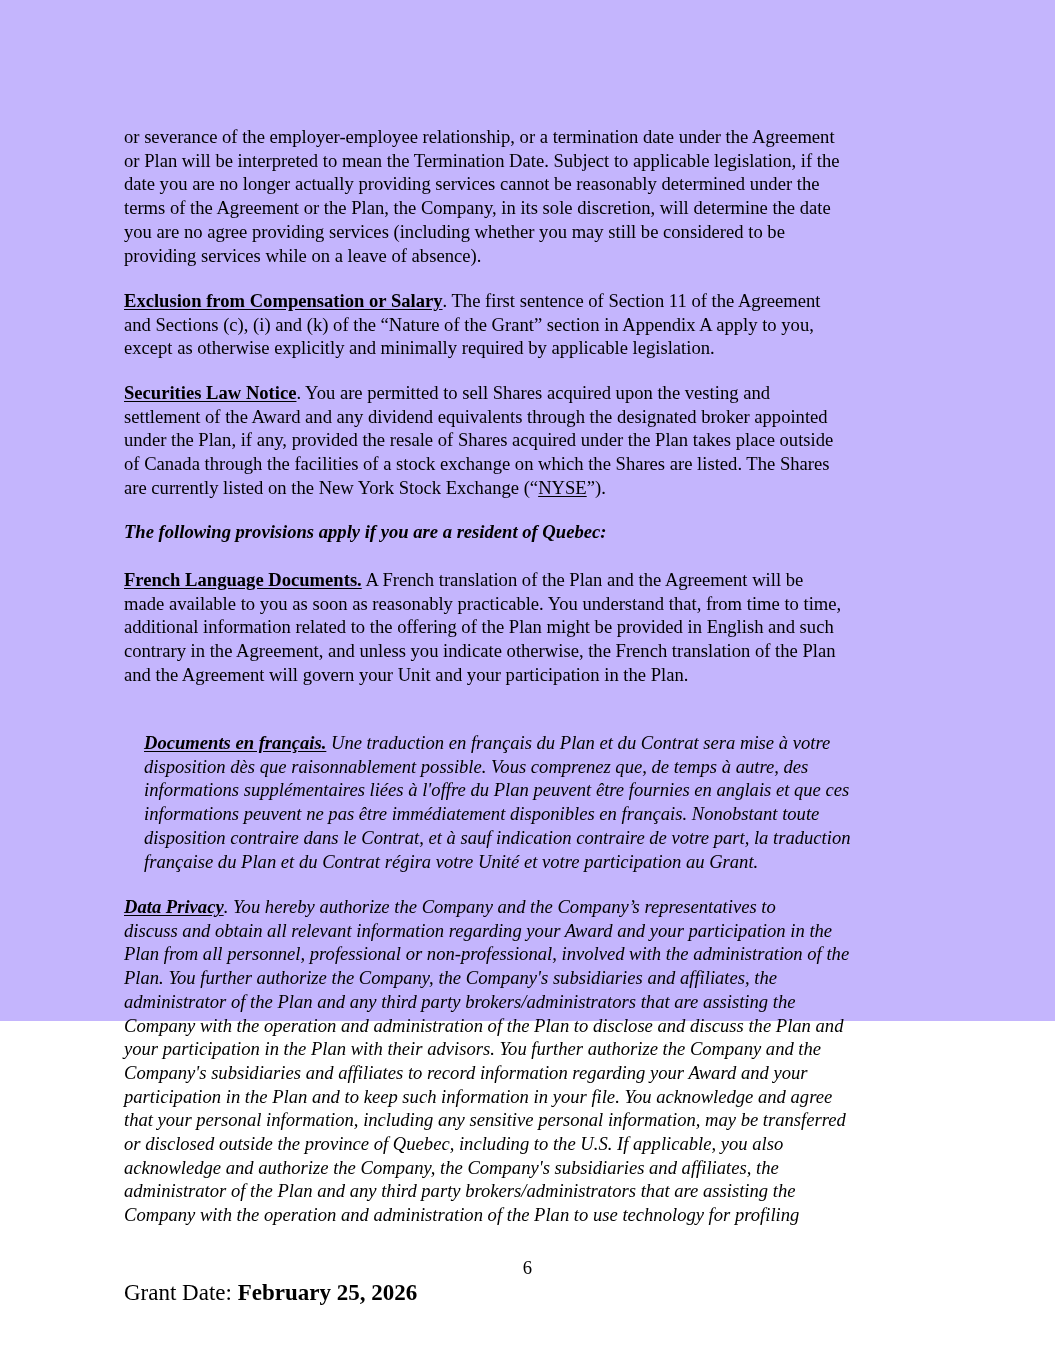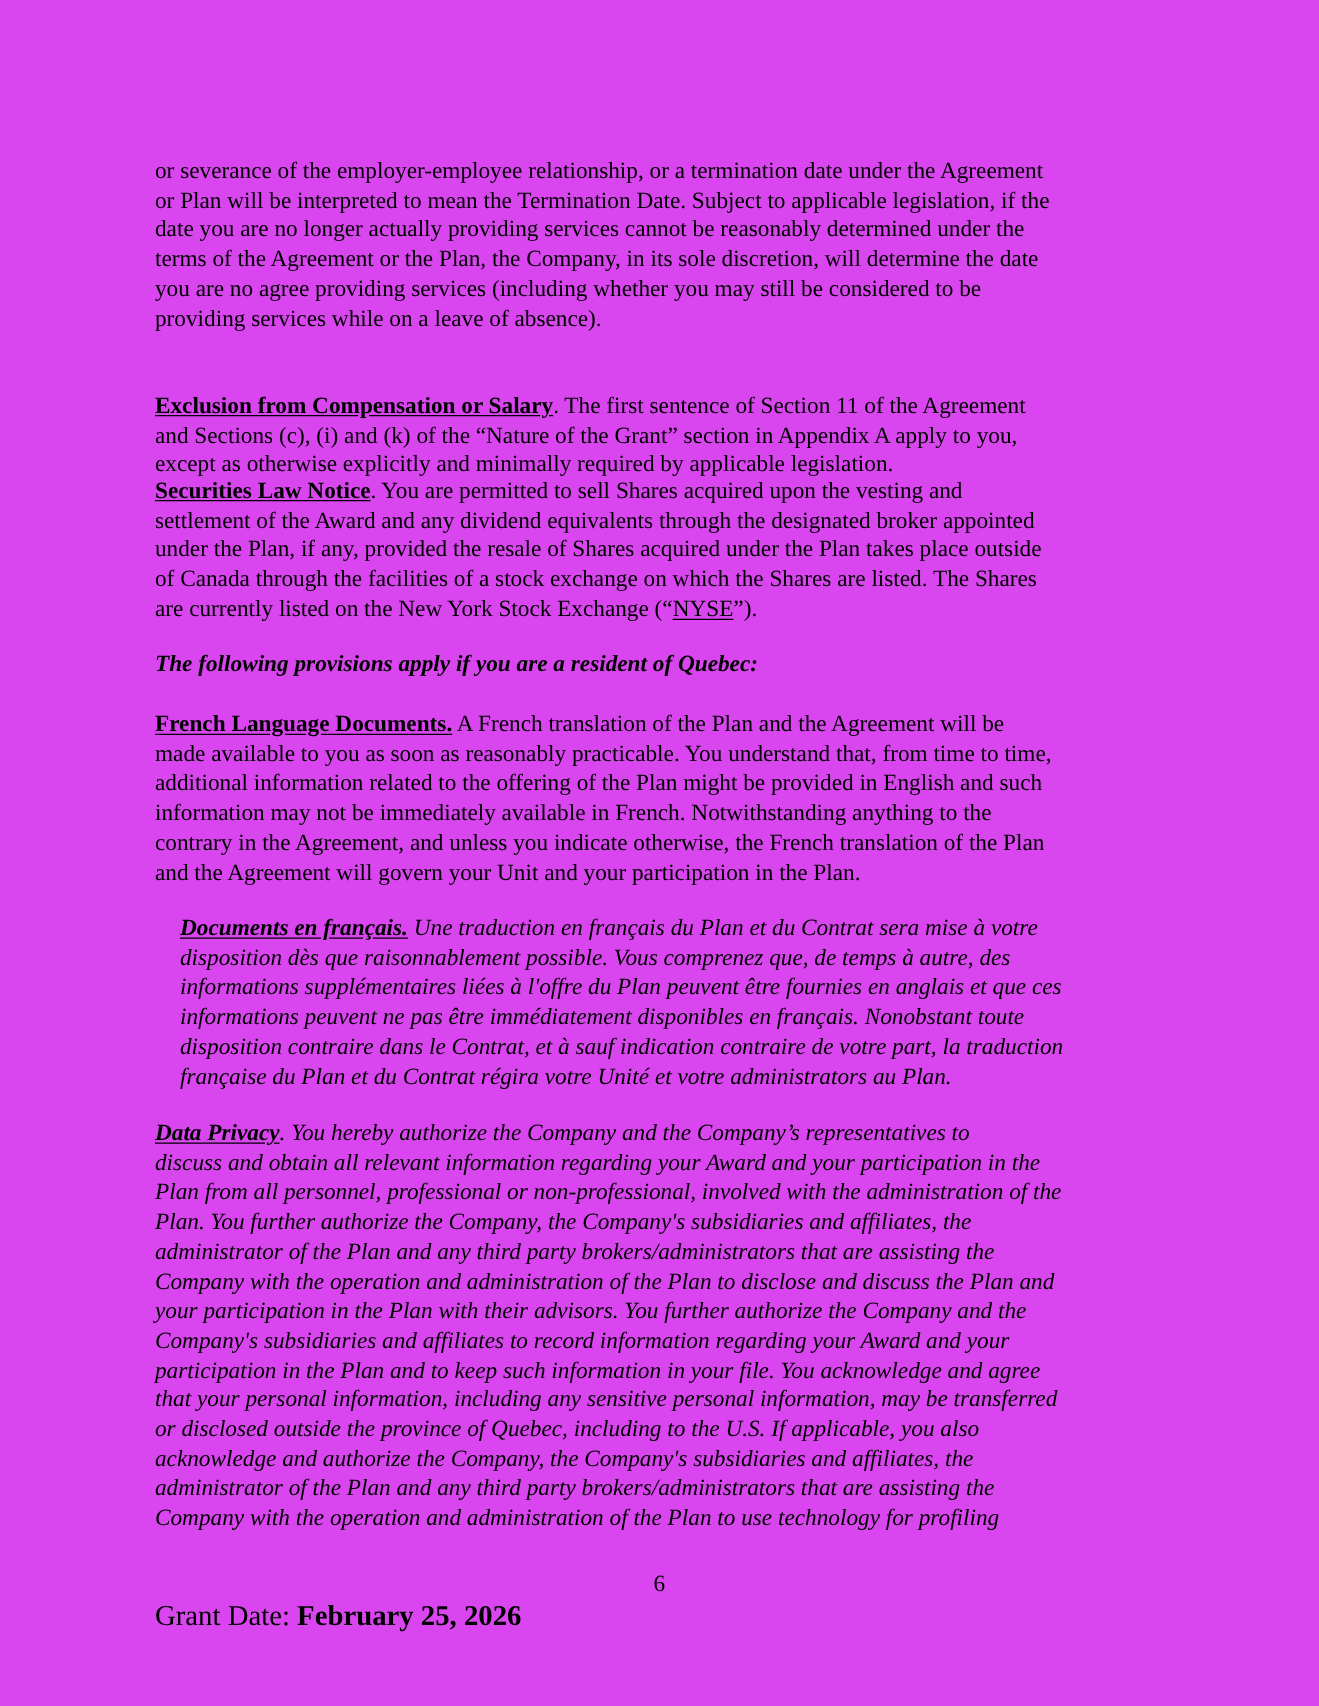--- a/index.html
+++ b/index.html
@@ -12,22 +12,22 @@
       height: 1365px;
       position: relative;
       overflow: hidden;
       font-family: "Liberation Serif", "DejaVu Serif", serif;
       color: #000000;
     }
     .page {
       position: absolute;
       left: 0; top: 0;
       width: 1055px;
-      height: 1365px;
-      background: #d946ef;
+      height: 1021px;
+      background: #c4b5fd;
     }
     .para {
       position: absolute;
       left: 124px;
       width: 820px;
       font-size: 18.6px;
       line-height: 23.7px;
       white-space: nowrap;
     }
     .line { display: block; }
@@ -63,21 +63,21 @@
 
   <div class="para" style="top:125px;">
     <span class="line">or severance of the employer-employee relationship, or a termination date under the Agreement</span>
     <span class="line">or Plan will be interpreted to mean the Termination Date. Subject to applicable legislation, if the</span>
     <span class="line">date you are no longer actually providing services cannot be reasonably determined under the</span>
     <span class="line">terms of the Agreement or the Plan, the Company, in its sole discretion, will determine the date</span>
     <span class="line">you are no agree providing services (including whether you may still be considered to be</span>
     <span class="line">providing services while on a leave of absence).</span>
   </div>
 
-  <div class="para" style="top:289px;margin-top:24px;">
+  <div class="para" style="top:289px;">
     <span class="line"><span class="hd">Exclusion from Compensation or Salary</span><span>. The first sentence of Section 11 of the Agreement</span></span>
     <span class="line">and Sections (c), (i) and (k) of the “Nature of the Grant” section in Appendix A apply to you,</span>
     <span class="line">except as otherwise explicitly and minimally required by applicable legislation.</span>
   </div>
 
   <div class="para" style="top:381px;">
     <span class="line"><span class="hd">Securities Law Notice</span><span>.  You are permitted to sell Shares acquired upon the vesting and</span></span>
     <span class="line">settlement of the Award and any dividend equivalents through the designated broker appointed</span>
     <span class="line">under the Plan, if any, provided the resale of Shares acquired under the Plan takes place outside</span>
     <span class="line">of Canada through the facilities of a stock exchange on which the Shares are listed.  The Shares</span>
@@ -85,32 +85,31 @@
   </div>
 
   <div class="para" style="top:520px;">
     <span class="line bi">The following provisions apply if you are a resident of Quebec:</span>
   </div>
 
   <div class="para" style="top:568px;">
     <span class="line"><span class="hd">French Language Documents.</span><span>  A French translation of the Plan and the Agreement will be</span></span>
     <span class="line">made available to you as soon as reasonably practicable. You understand that, from time to time,</span>
     <span class="line">additional information related to the offering of the Plan might be provided in English and such</span>
-    <span class="line">information may not be immediately available in French.  Notwithstanding anything to the</span>
     <span class="line">contrary in the Agreement, and unless you indicate otherwise, the French translation of the Plan</span>
     <span class="line">and the Agreement will govern your Unit and your participation in the Plan.</span>
   </div>
 
   <div class="para ital" style="top:731px;">
     <span class="line"><span class="hd">Documents en français.</span><span> Une traduction en français du Plan et du Contrat sera mise à votre</span></span>
     <span class="line">disposition dès que raisonnablement possible. Vous comprenez que, de temps à autre, des</span>
     <span class="line">informations supplémentaires liées à l'offre du Plan peuvent être fournies en anglais et que ces</span>
     <span class="line">informations peuvent ne pas être immédiatement disponibles en français. Nonobstant toute</span>
     <span class="line">disposition contraire dans le Contrat, et à sauf indication contraire de votre part, la traduction</span>
-    <span class="line">française du Plan et du Contrat régira votre Unité et votre administrators au Plan.</span>
+    <span class="line">française du Plan et du Contrat régira votre Unité et votre participation au Grant.</span>
   </div>
 
   <div class="para" style="top:895px;font-style:italic;">
     <span class="line"><span class="hd">Data Privacy</span><span>.  You hereby authorize the Company and the Company’s representatives to</span></span>
     <span class="line">discuss and obtain all relevant information regarding your Award and your participation in the</span>
     <span class="line">Plan from all personnel, professional or non-professional, involved with the administration of the</span>
     <span class="line">Plan.  You further authorize the Company, the Company's subsidiaries and affiliates, the</span>
     <span class="line">administrator of the Plan and any third party brokers/administrators that are assisting the</span>
     <span class="line">Company with the operation and administration of the Plan to disclose and discuss the Plan and</span>
     <span class="line">your participation in the Plan with their advisors.  You further authorize the Company and the</span>

